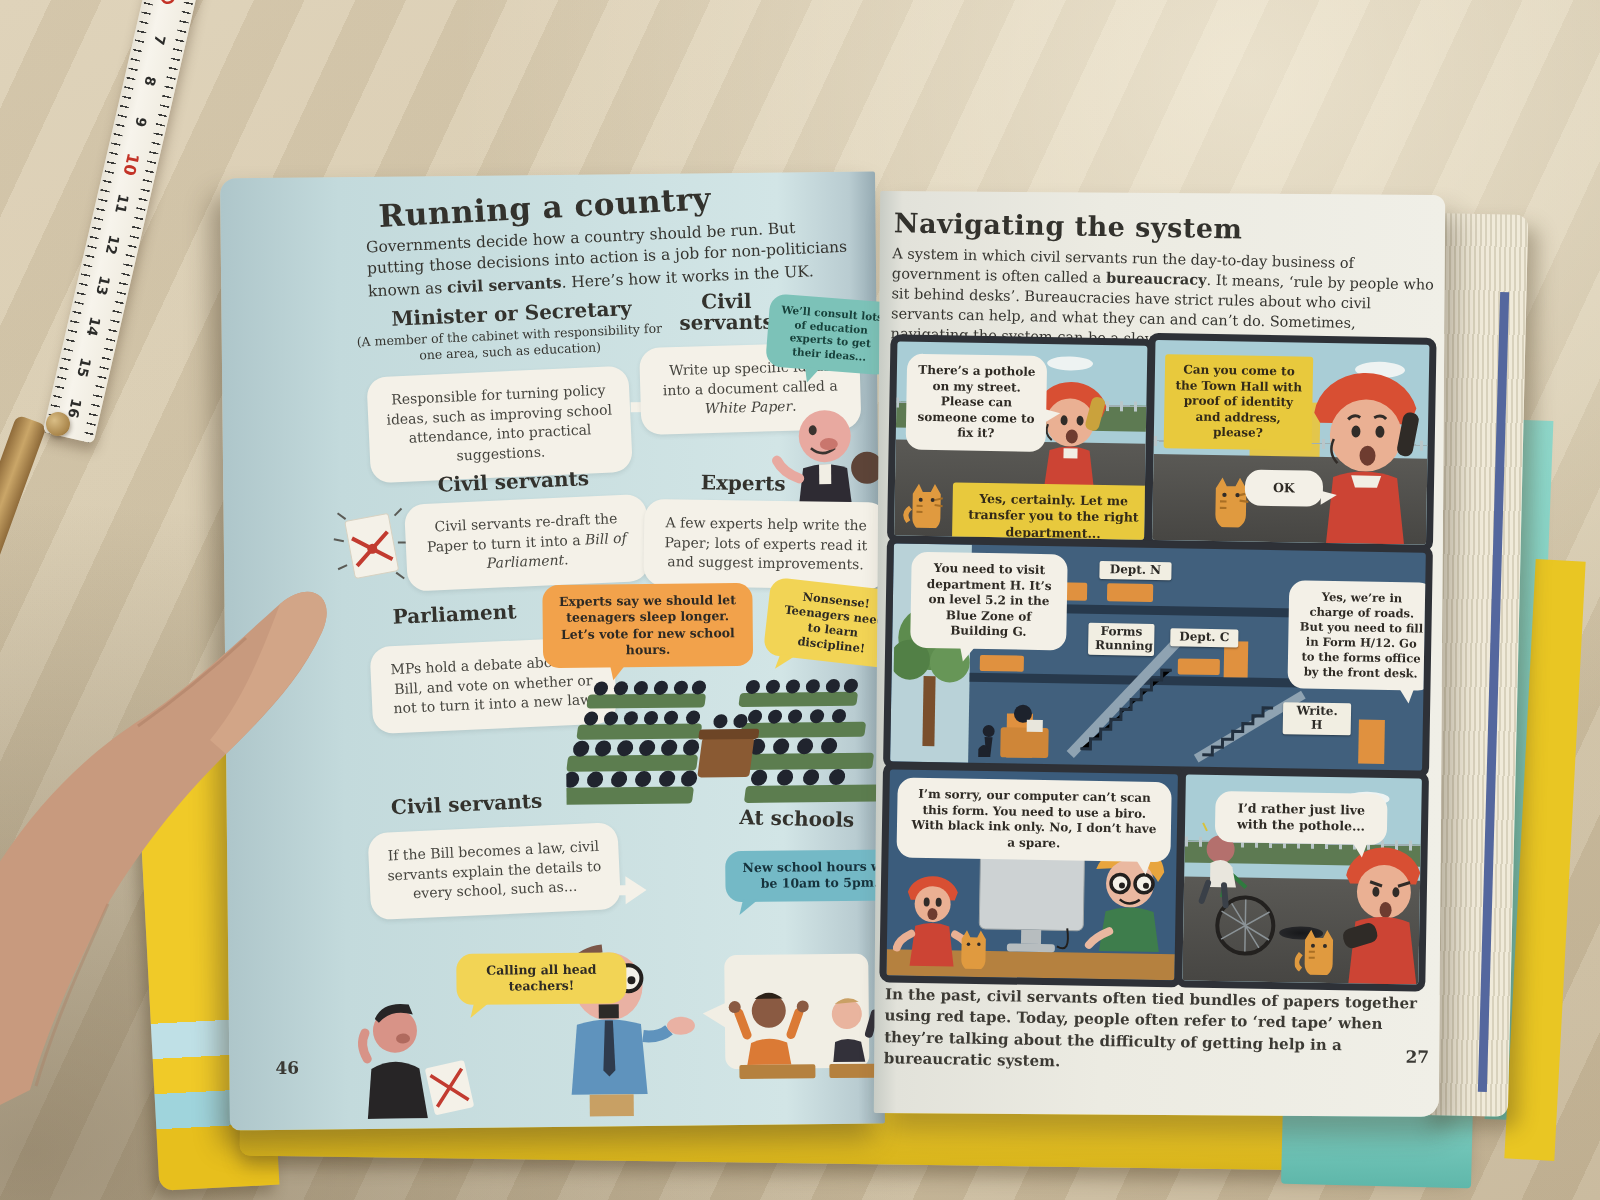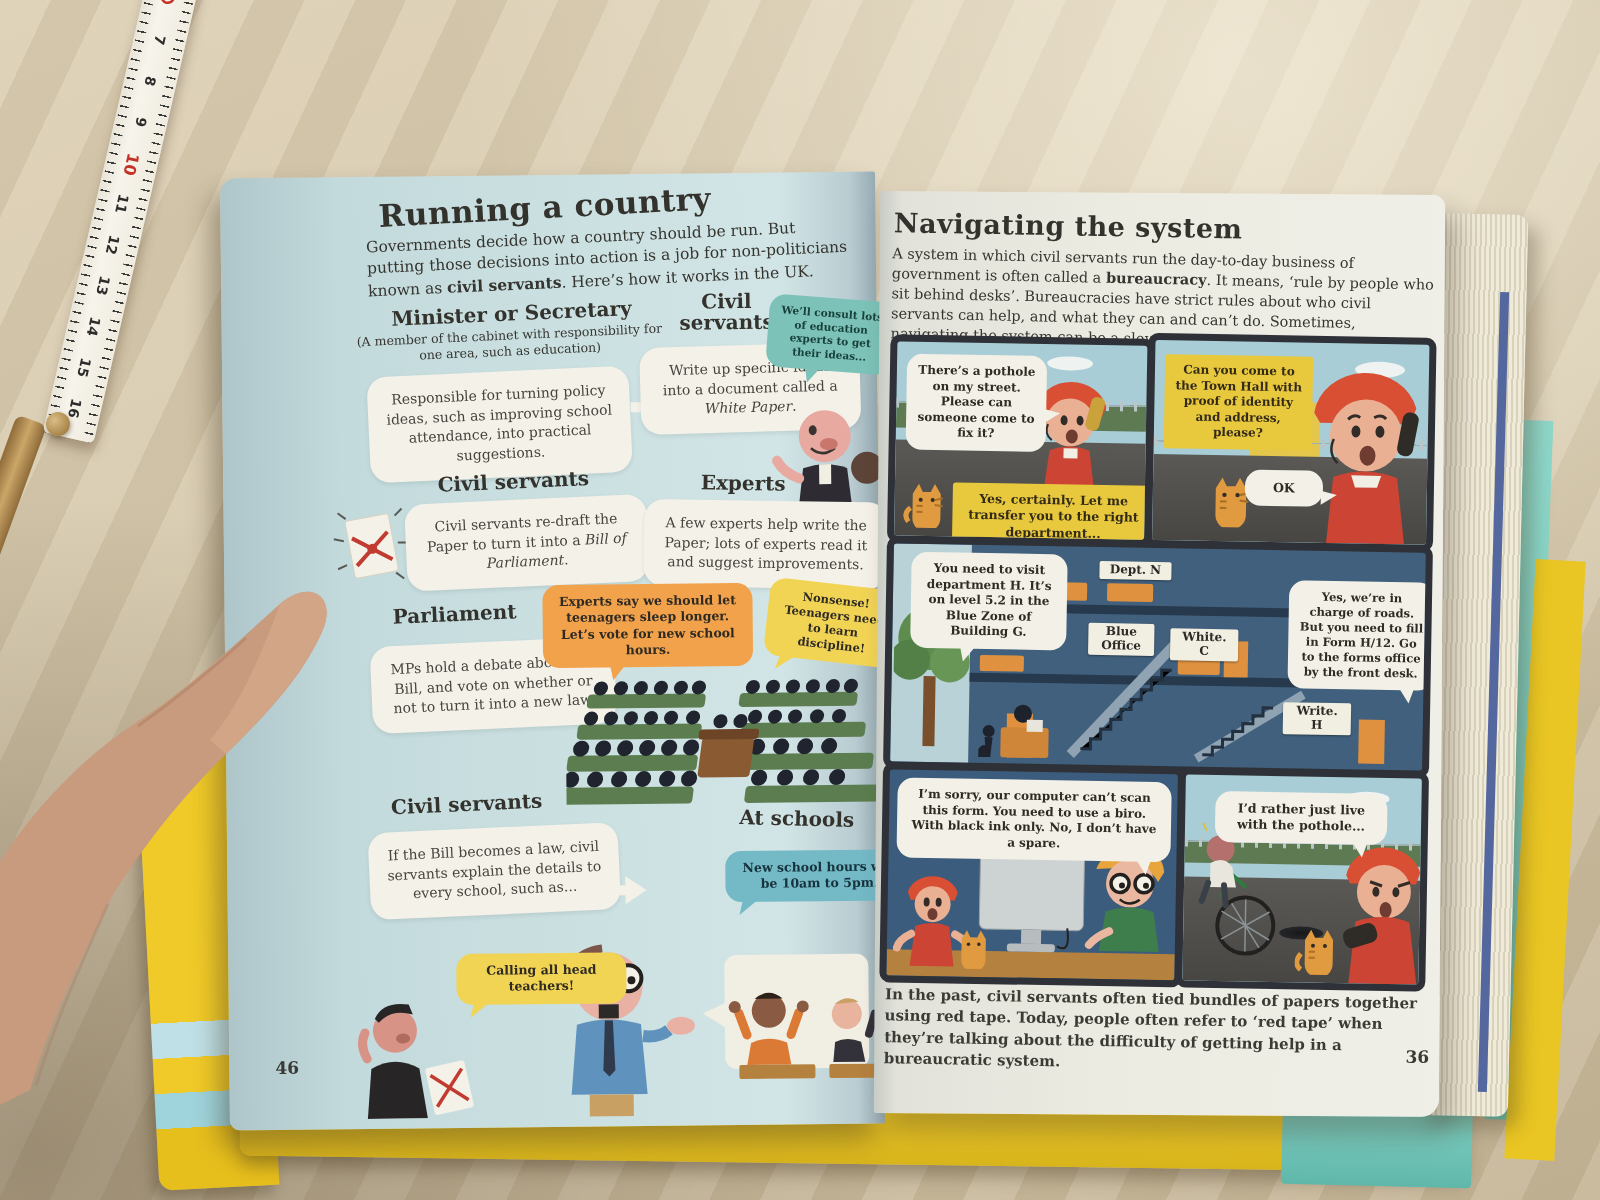--- a/index.html
+++ b/index.html
@@ -380,22 +380,22 @@
         <svg class="abs" style="left:86px;top:152px" width="90" height="62" viewBox="0 0 90 62">
           <circle cx="46" cy="16" r="9" fill="#1d222c"></circle>
           <rect x="24" y="30" width="48" height="30" rx="3" fill="#cf8638"></rect>
           <rect x="50" y="22" width="16" height="12" fill="#e8e6dc"></rect>
           <circle cx="12" cy="34" r="6" fill="#1d222c"></circle>
             <path d="M8,40 l8,0 l-2,20 l-4,0 Z" fill="#1d222c"></path>
           <path d="M2,52 q6,-8 10,0 l2,8 h-12 Z" fill="#1d222c"></path>
         </svg>
 
         <div class="sign" style="left:206px;top:14px;width:58px">Dept. N</div>
-        <div class="sign" style="left:196px;top:76px;width:52px">Blue Office</div>
-        <div class="sign" style="left:278px;top:80px;width:54px">White. C</div>
+        <div class="sign" style="left:196px;top:76px;width:52px">Forms Running</div>
+        <div class="sign" style="left:278px;top:80px;width:54px">Dept. C</div>
         <div class="sign" style="left:392px;top:152px;width:54px">Write. H</div>
 
         <div class="abs bubble" style="left:18px;top:8px;width:134px;font-size:12px">You need to visit department H. It’s on level 5.2 in the Blue Zone of Building G.</div>
         <div class="abs bubble t-right" style="left:396px;top:30px;width:124px;font-size:11.5px">Yes, we’re in charge of roads. But you need to fill in Form H/12. Go to the forms office by the front desk.</div>
       </div>
 
       <div class="panel" style="left:0;top:434px;width:288px;height:206px;background:#3b5c7c">
         <div class="abs" style="left:0;bottom:0;right:0;height:26px;background:#b5813f"></div>
         <svg class="abs" style="left:86px;top:78px" width="116" height="108" viewBox="0 0 116 108">
           <rect x="6" y="2" width="104" height="78" rx="6" fill="#cdd2d3" stroke="#9aa2a5"></rect>
@@ -466,21 +466,21 @@
           <circle cx="18" cy="22" r="2" fill="#312c28"></circle>
             <circle cx="30" cy="22" r="2" fill="#312c28"></circle>
           <path d="M6,46 q-8,-6 0,-16" stroke="#e09a3f" stroke-width="5" fill="none"></path>
         </svg>
         <div class="abs bubble t-right" style="left:30px;top:16px;width:150px">I’d rather just live with the pothole...</div>
       </div>
     </div>
 
     <p class="abs" style="left:10px;top:796px;width:552px;font-size:15px;font-weight:bold;line-height:1.42;color:#3c3a34;transform:rotate(.6deg);margin:0">In the past, civil servants often tied bundles of papers together using red tape. Today, people often refer to ‘red tape’ when they’re talking about the difficulty of getting help in a bureaucratic system.</p>
 
-    <div class="abs pagenum" style="right:10px;top:852px">36</div>
+    <div class="abs pagenum" style="right:10px;top:852px">27</div>
   </div>
 
   <svg class="hand" viewBox="0 0 360 560">
     <path d="M-10,330 C40,240 100,185 155,150 C205,118 262,62 292,36 C322,10 350,28 334,64 C310,118 264,160 228,196 C192,232 152,282 122,332 C92,392 62,452 42,522 L-10,548 Z" fill="#c89a7e"></path>
     <path d="M292,36 C322,10 350,28 334,64 C312,112 272,152 238,186 L222,172 C256,132 276,78 292,36 Z" fill="#d2a587"></path>
     <path d="M150,158 C190,130 230,96 258,70" stroke="#a97c62" stroke-width="3" fill="none" opacity=".5"></path>
     <path d="M120,336 C96,390 68,450 48,518" stroke="#a97c62" stroke-width="3" fill="none" opacity=".4"></path>
   </svg>
 
 </div>

